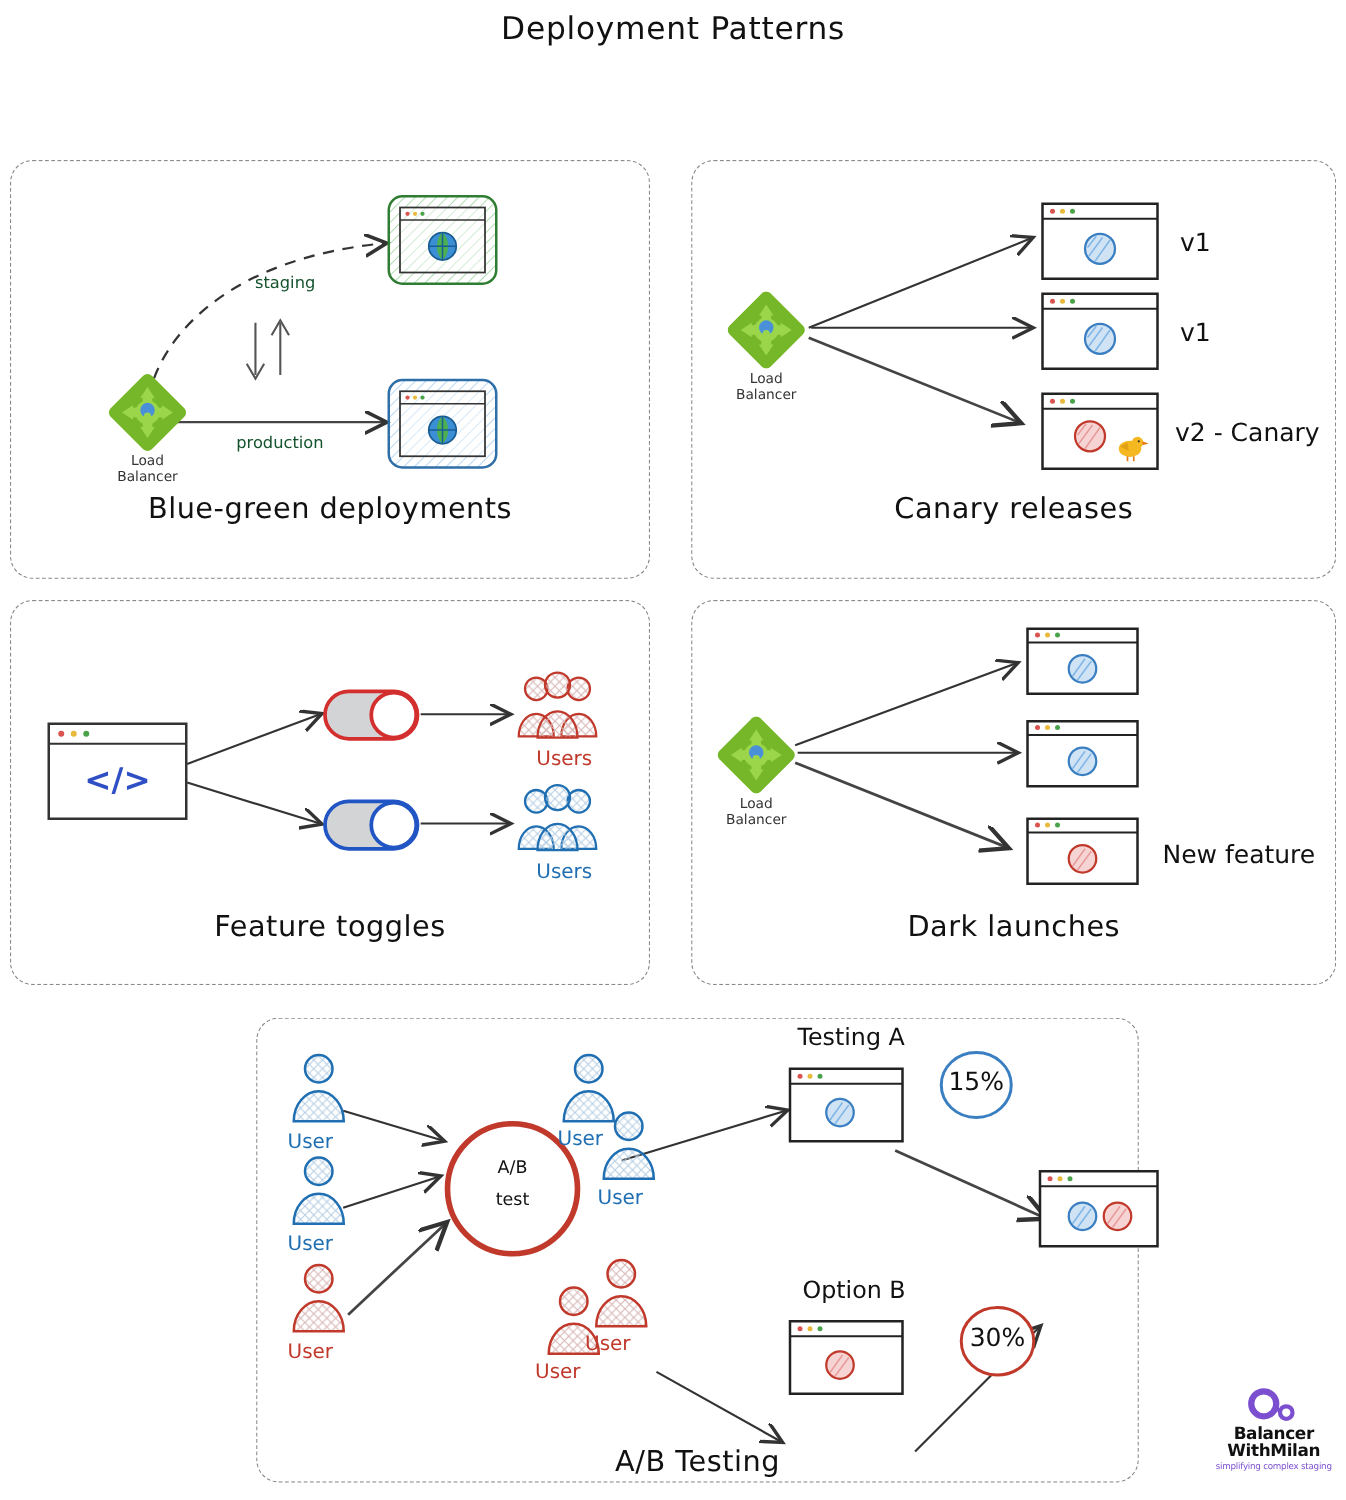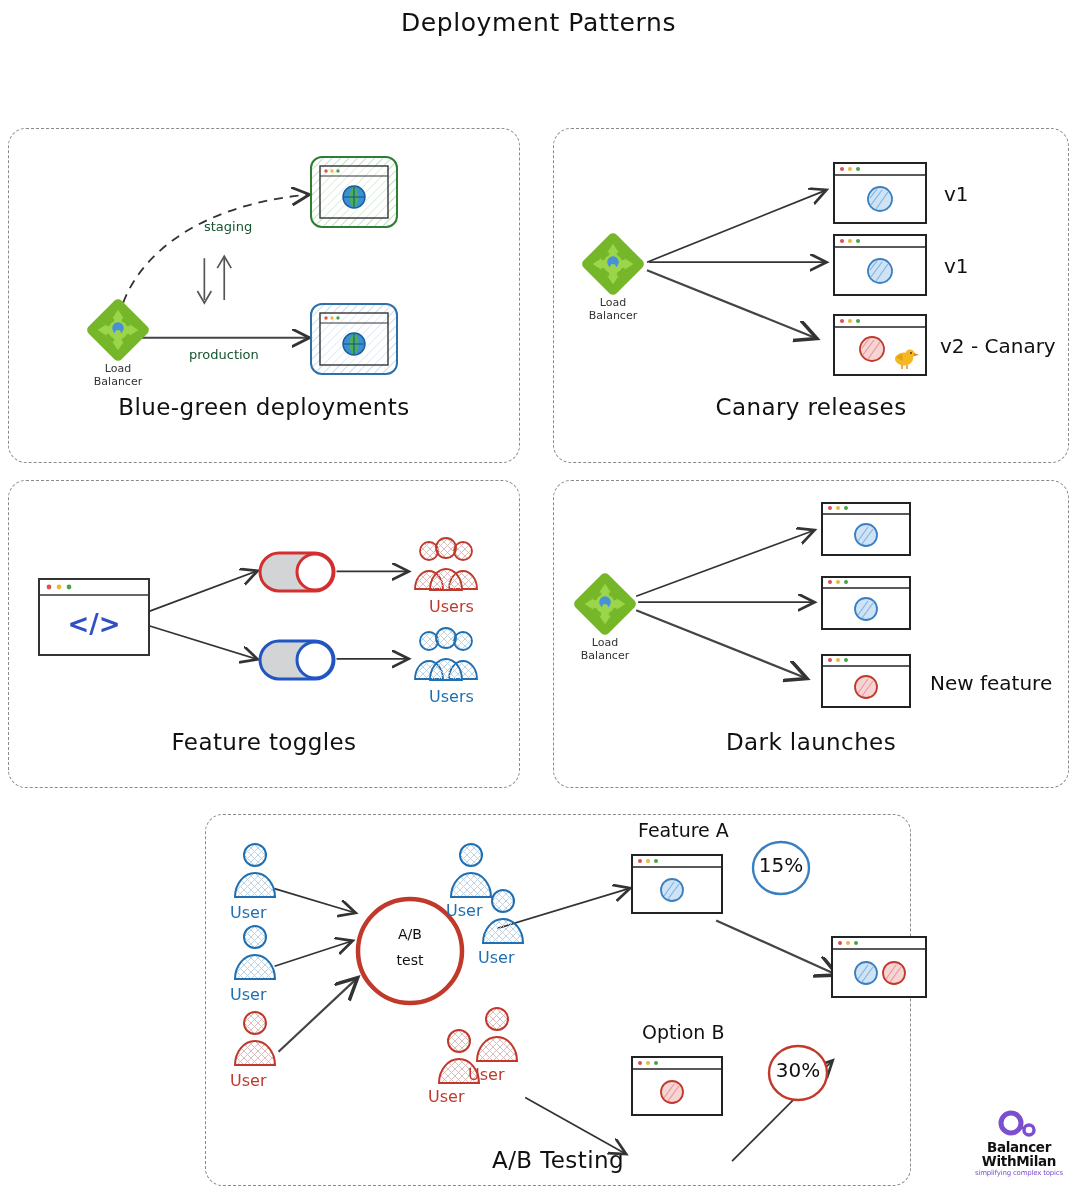--- a/index.html
+++ b/index.html
@@ -47,21 +47,21 @@
     width: 100%;
     text-align: center;
     font-size: 23px;
     color: #111;
     letter-spacing: 0.4px;
   }
   #panel-blue-green .panel-caption { bottom: 42px; }
   #panel-canary     .panel-caption { bottom: 42px; }
   #panel-toggles    .panel-caption { bottom: 32px; }
   #panel-dark       .panel-caption { bottom: 32px; margin-top: 15px; }
-  #panel-ab         .panel-caption { bottom: 12px; text-align: center; }
+  #panel-ab         .panel-caption { bottom: 2px; text-align: center; }
 
   svg.layer {
     position: absolute; left: 0; top: 0;
     width: 100%; height: 100%;
     overflow: visible;
     pointer-events: none;
   }
 
   
   .abs { position: absolute; }
@@ -558,21 +558,21 @@
   <div class="user-label hand red-txt" style="left:222px; top:272px; width:60px;">User</div>
 
   <div class="win" style="left:266px; top:190px;">
     <svg width="50" height="60" viewBox="0 0 50 60">
       <circle cx="25" cy="14" r="11" fill="url(#xh-red2)" stroke="#c0392b" stroke-width="2"></circle>
       <path d="M5,56 a20,24 0 0 1 40,0 Z" fill="url(#xh-red2)" stroke="#c0392b" stroke-width="2"></path>
     </svg>
   </div>
   <div class="user-label hand red-txt" style="left:262px; top:250px; width:60px;">User</div>
 
-  <div class="small-label hand" style="left:432px; top:4px; font-size:19px;">Feature A</div>
+  <div class="small-label hand" style="left:432px; top:4px; font-size:19px;">Testing A</div>
   <div class="win" style="left:424px; top:38px;">
     <svg width="94" height="62" viewBox="0 0 94 62">
       <rect x="2" y="2" width="90" height="58" fill="#fff" stroke="#222" stroke-width="2"></rect>
       <line x1="2" y1="14" x2="92" y2="14" stroke="#222" stroke-width="1.6"></line>
       <circle cx="10" cy="8" r="2" fill="#d9534f"></circle>
         <circle cx="18" cy="8" r="2" fill="#e8b93a"></circle>
         <circle cx="26" cy="8" r="2" fill="#4aa34a"></circle>
       <circle cx="42" cy="37" r="11" fill="#cfe3f5" stroke="#3a7fc1" stroke-width="1.8"></circle>
       <g stroke="#7fb5e6" stroke-width="1.2">
         <line x1="34" y1="43" x2="44" y2="29"></line>
@@ -635,14 +635,14 @@
 </div>
 
 <div id="logo">
   <svg width="46" height="30" viewBox="0 0 46 30" style="display:block;margin:0 auto;">
     <circle cx="15" cy="13" r="10" fill="none" stroke="#7b4fcf" stroke-width="5"></circle>
     <circle cx="33" cy="20" r="5" fill="none" stroke="#7b4fcf" stroke-width="3.4"></circle>
     <line x1="23" y1="16" x2="29" y2="19" stroke="#7b4fcf" stroke-width="3"></line>
   </svg>
   <div class="logo-title">Balancer</div>
   <div class="logo-title">WithMilan</div>
-  <div class="logo-sub">simplifying complex topics</div>
+  <div class="logo-sub">simplifying complex staging</div>
 </div>
 
 </body></html>

